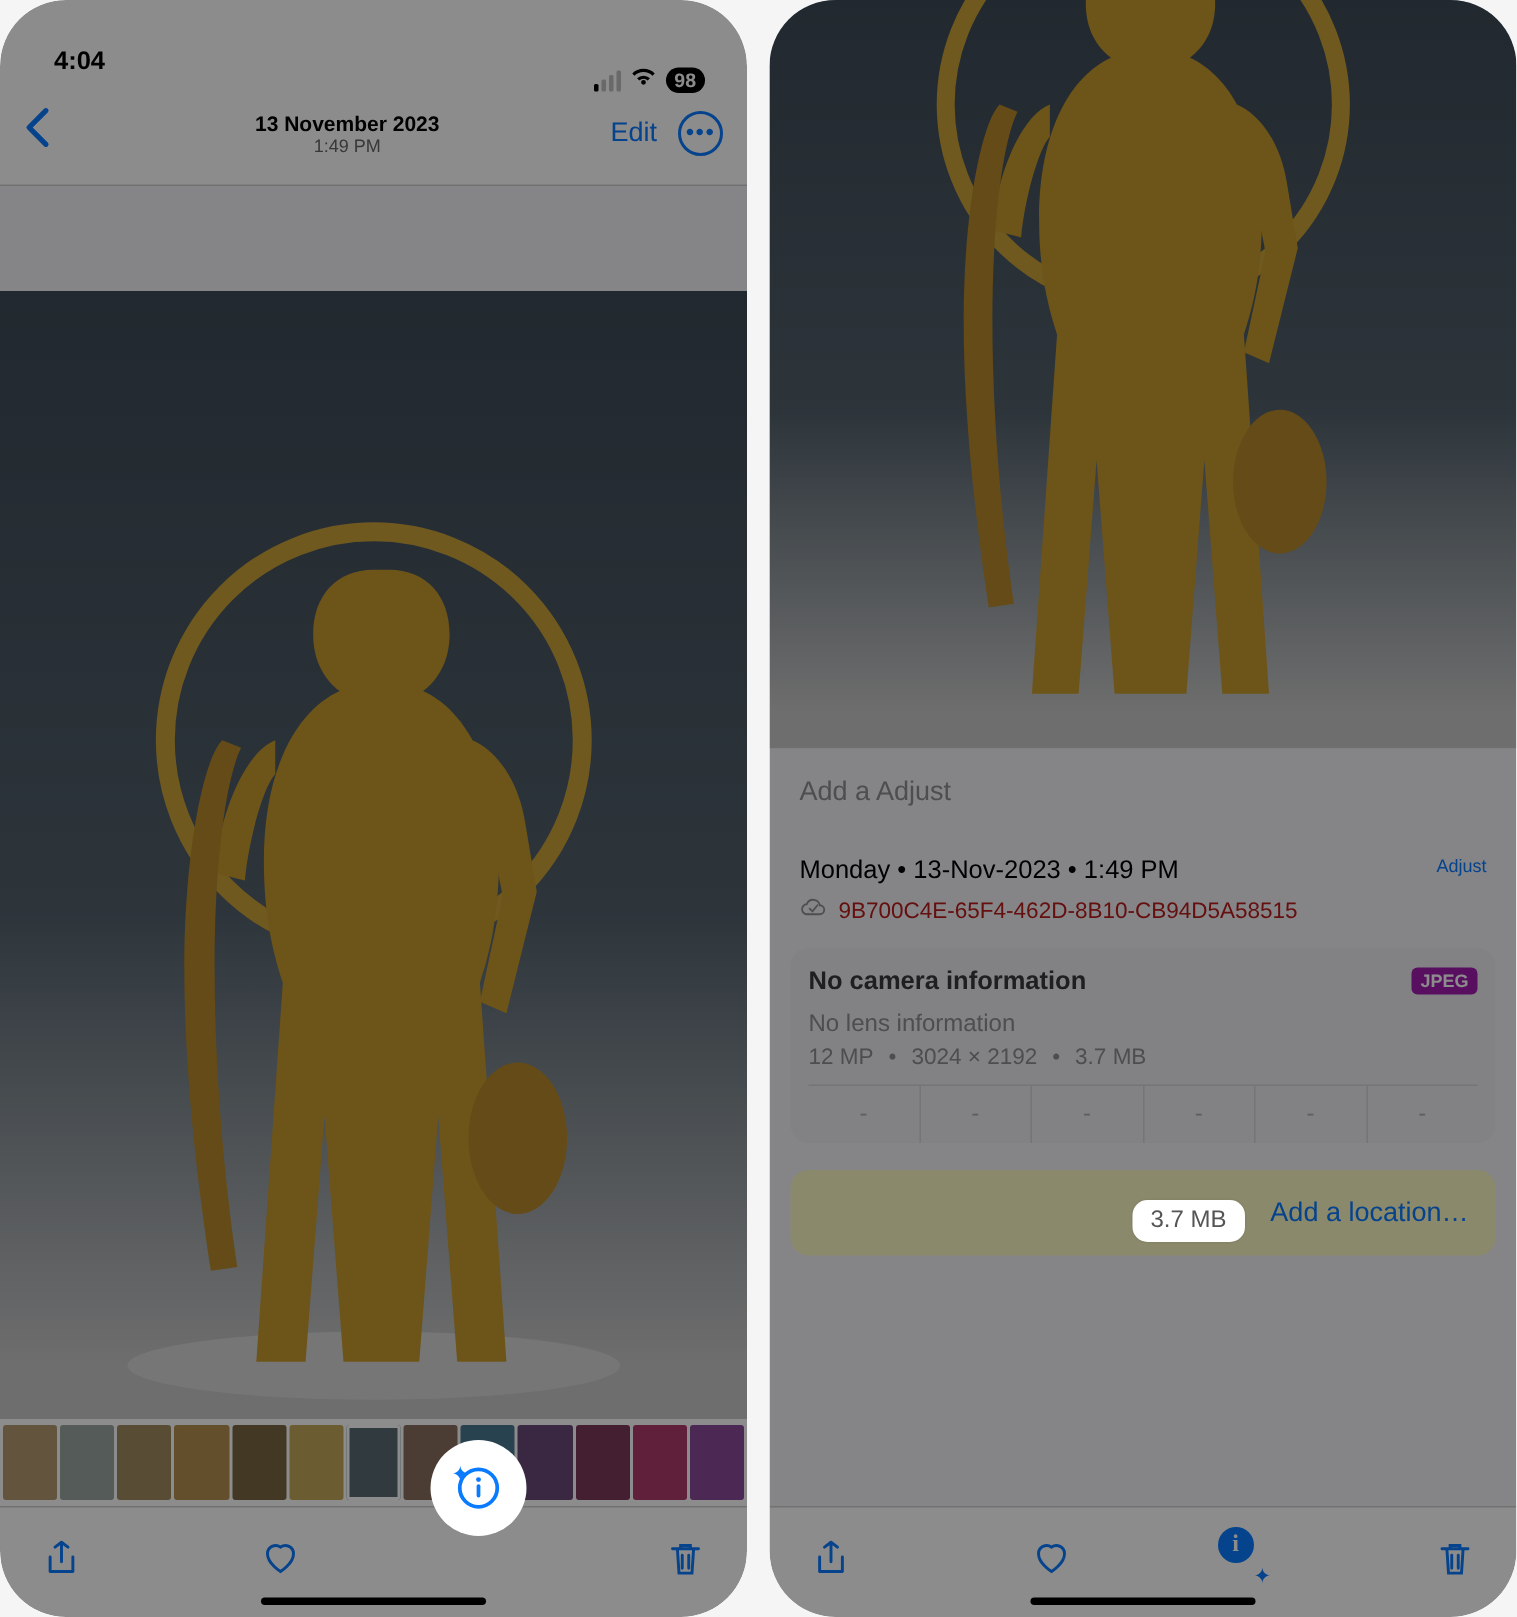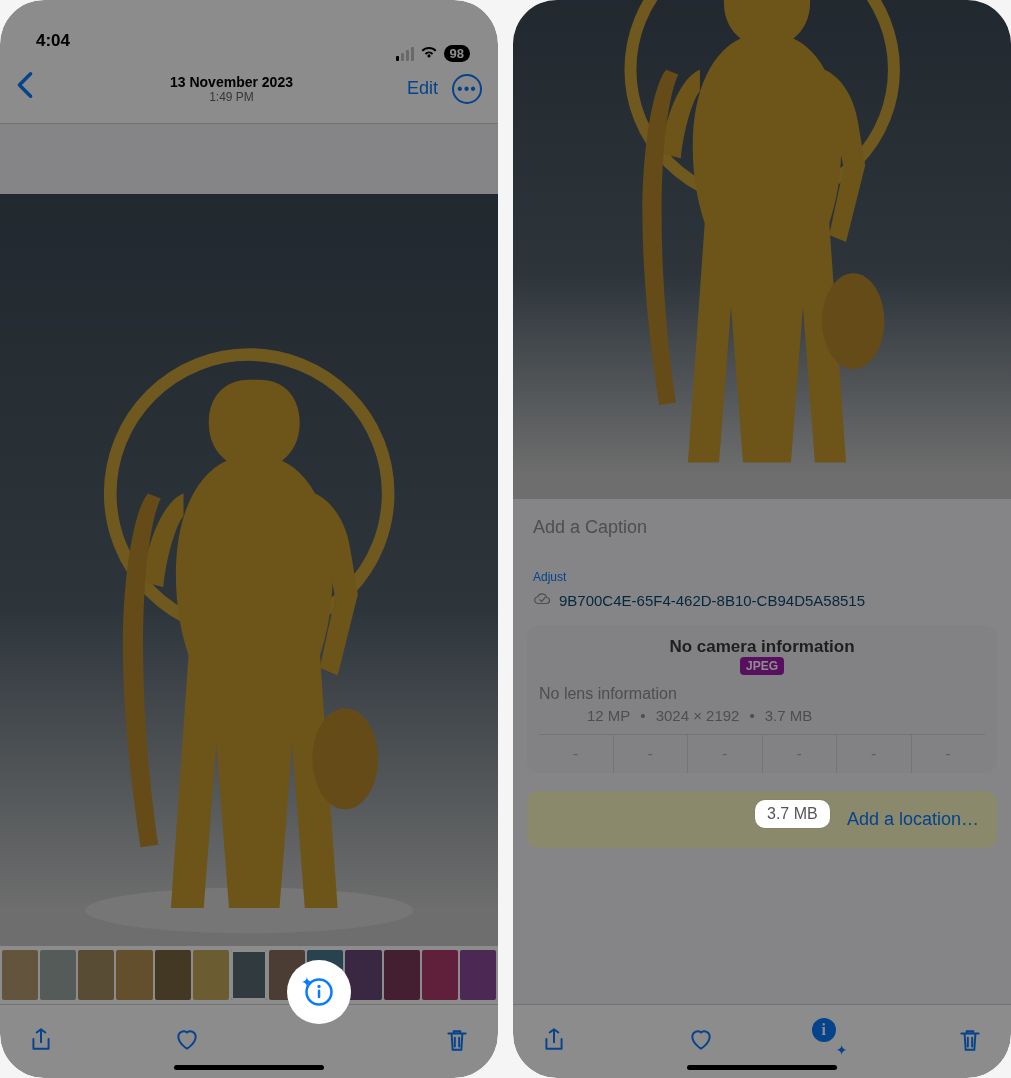--- a/index.html
+++ b/index.html
@@ -135,30 +135,30 @@
   .lookup-icon::before{
     content:""; position:absolute; width:8px; height:8px; background:#000; border-radius:50%;
     top:-4px; left:50%; transform:translateX(-50%);
   }
   .lookup-text { font-size:18px; flex:1; }
   .lookup-text b { font-weight:600; }
   .lk-chev { color:#c7c7cc; font-size:18px; }
   .meta-block { padding:18px 6px 10px; }
   .meta-line1 { font-size:17px; display:flex; justify-content:space-between; }
   .adjust { color:#0a7aff; font-size:12px; }
-  .meta-line2 { font-size:15px; color:#0c4a6e; padding-top:6px; display:flex; gap:8px; align-items:center;}
+  .meta-line2 { font-size:15px; color:#b91c1c; padding-top:6px; display:flex; gap:8px; align-items:center;}
   .cloud-ic { width:18px; height:18px; }
   .cam-card {
     background:#ededf0; border-radius:12px; margin-top:4px;
     padding:12px 12px 0; color:#3a3a3c;
   }
-  .cam-row1 { display:flex; justify-content:space-between; align-items:center; font-size:17px; font-weight:600;flex-direction:column;}
+  .cam-row1 { display:flex; justify-content:space-between; align-items:center; font-size:17px; font-weight:600;}
   .jpeg-pill { background:#a21caf; color:#fff; font-size:12px; padding:2px 6px; border-radius:4px; font-weight:600;}
   .cam-row2 { font-size:16px; color:#8e8e93; padding-top:10px;}
-  .cam-row3 { font-size:15px; color:#8e8e93; padding:4px 0 10px; display:flex; gap:10px; align-items:center;margin-left:48px;}
+  .cam-row3 { font-size:15px; color:#8e8e93; padding:4px 0 10px; display:flex; gap:10px; align-items:center;}
   .size-highlight {
     position:absolute; z-index:60; background:#fff;
     border-radius:10px; padding:5px 12px; font-size:16px; color:#555;
     left:242px; top:800px;
     box-shadow:0 0 0 1px rgba(0,0,0,0.03);
   }
   .dash-row { display:flex; border-top:0.5px solid #d5d5d9; }
   .dash-row span { flex:1; text-align:center; padding:10px 0; color:#aeaeb2; border-right:0.5px solid #d5d5d9;}
   .dash-row span:last-child{border-right:none;}
   .loc-card {
@@ -286,25 +286,28 @@
         <circle cx="150" cy="150" r="110" fill="none" stroke="#caa23a" stroke-width="10"></circle>
         <path fill="#c79a2e" d="M150 60c-20 0-32 14-32 34 0 14 6 24 14 30-22 10-40 40-40 90 0 26 4 46 10 64l-14 200h26l10-130 10 130h40l10-130 10 130h26l-14-200c6-18 10-38 10-64 0-50-18-80-40-90 8-6 14-16 14-30 0-20-12-34-32-34z"></path>
         <path fill="#c79a2e" d="M98 150c-16 6-30 40-32 70l16 4c2-22 10-50 16-56zM202 150c10 4 24 18 28 44l6 36-16 64-14-6 12-56-6-30c-4-22-10-44-10-52z"></path>
         <ellipse cx="226" cy="360" rx="26" ry="40" fill="#b8892a"></ellipse>
         <path fill="#b8892a" d="M70 150c-10 10-20 60-20 120 0 60 8 120 14 160l14-2c-6-40-12-98-12-158 0-56 6-100 14-116z"></path>
       </svg>
     </div>
   </div>
 
   <div class="info-sheet">
-    <div class="caption-row">Add a Caption</div>
+    <div class="caption-row">Add a Adjust</div>
 
 
     <div class="meta-block">
       <div class="meta-line1">
+        <span>
+          <span>Monday</span> • <span>13-Nov-2023</span> • <span>1:49 PM</span>
+        </span>
         <span class="adjust">Adjust</span>
       </div>
       <div class="meta-line2">
         <span>
           <svg class="cloud-ic" viewBox="0 0 24 18">
               <path fill="none" stroke="#8e8e93" stroke-width="1.6" d="M7 15h11a4 4 0 0 0 0-8 6 6 0 0 0-11.5-1A4.5 4.5 0 0 0 7 15z"></path>
               <path fill="none" stroke="#8e8e93" stroke-width="1.6" stroke-linecap="round" d="M9 10l2.5 2.5L16 7"></path>
             </svg>
         </span>
         <span>9B700C4E-65F4-462D-8B10-CB94D5A58515</span>

